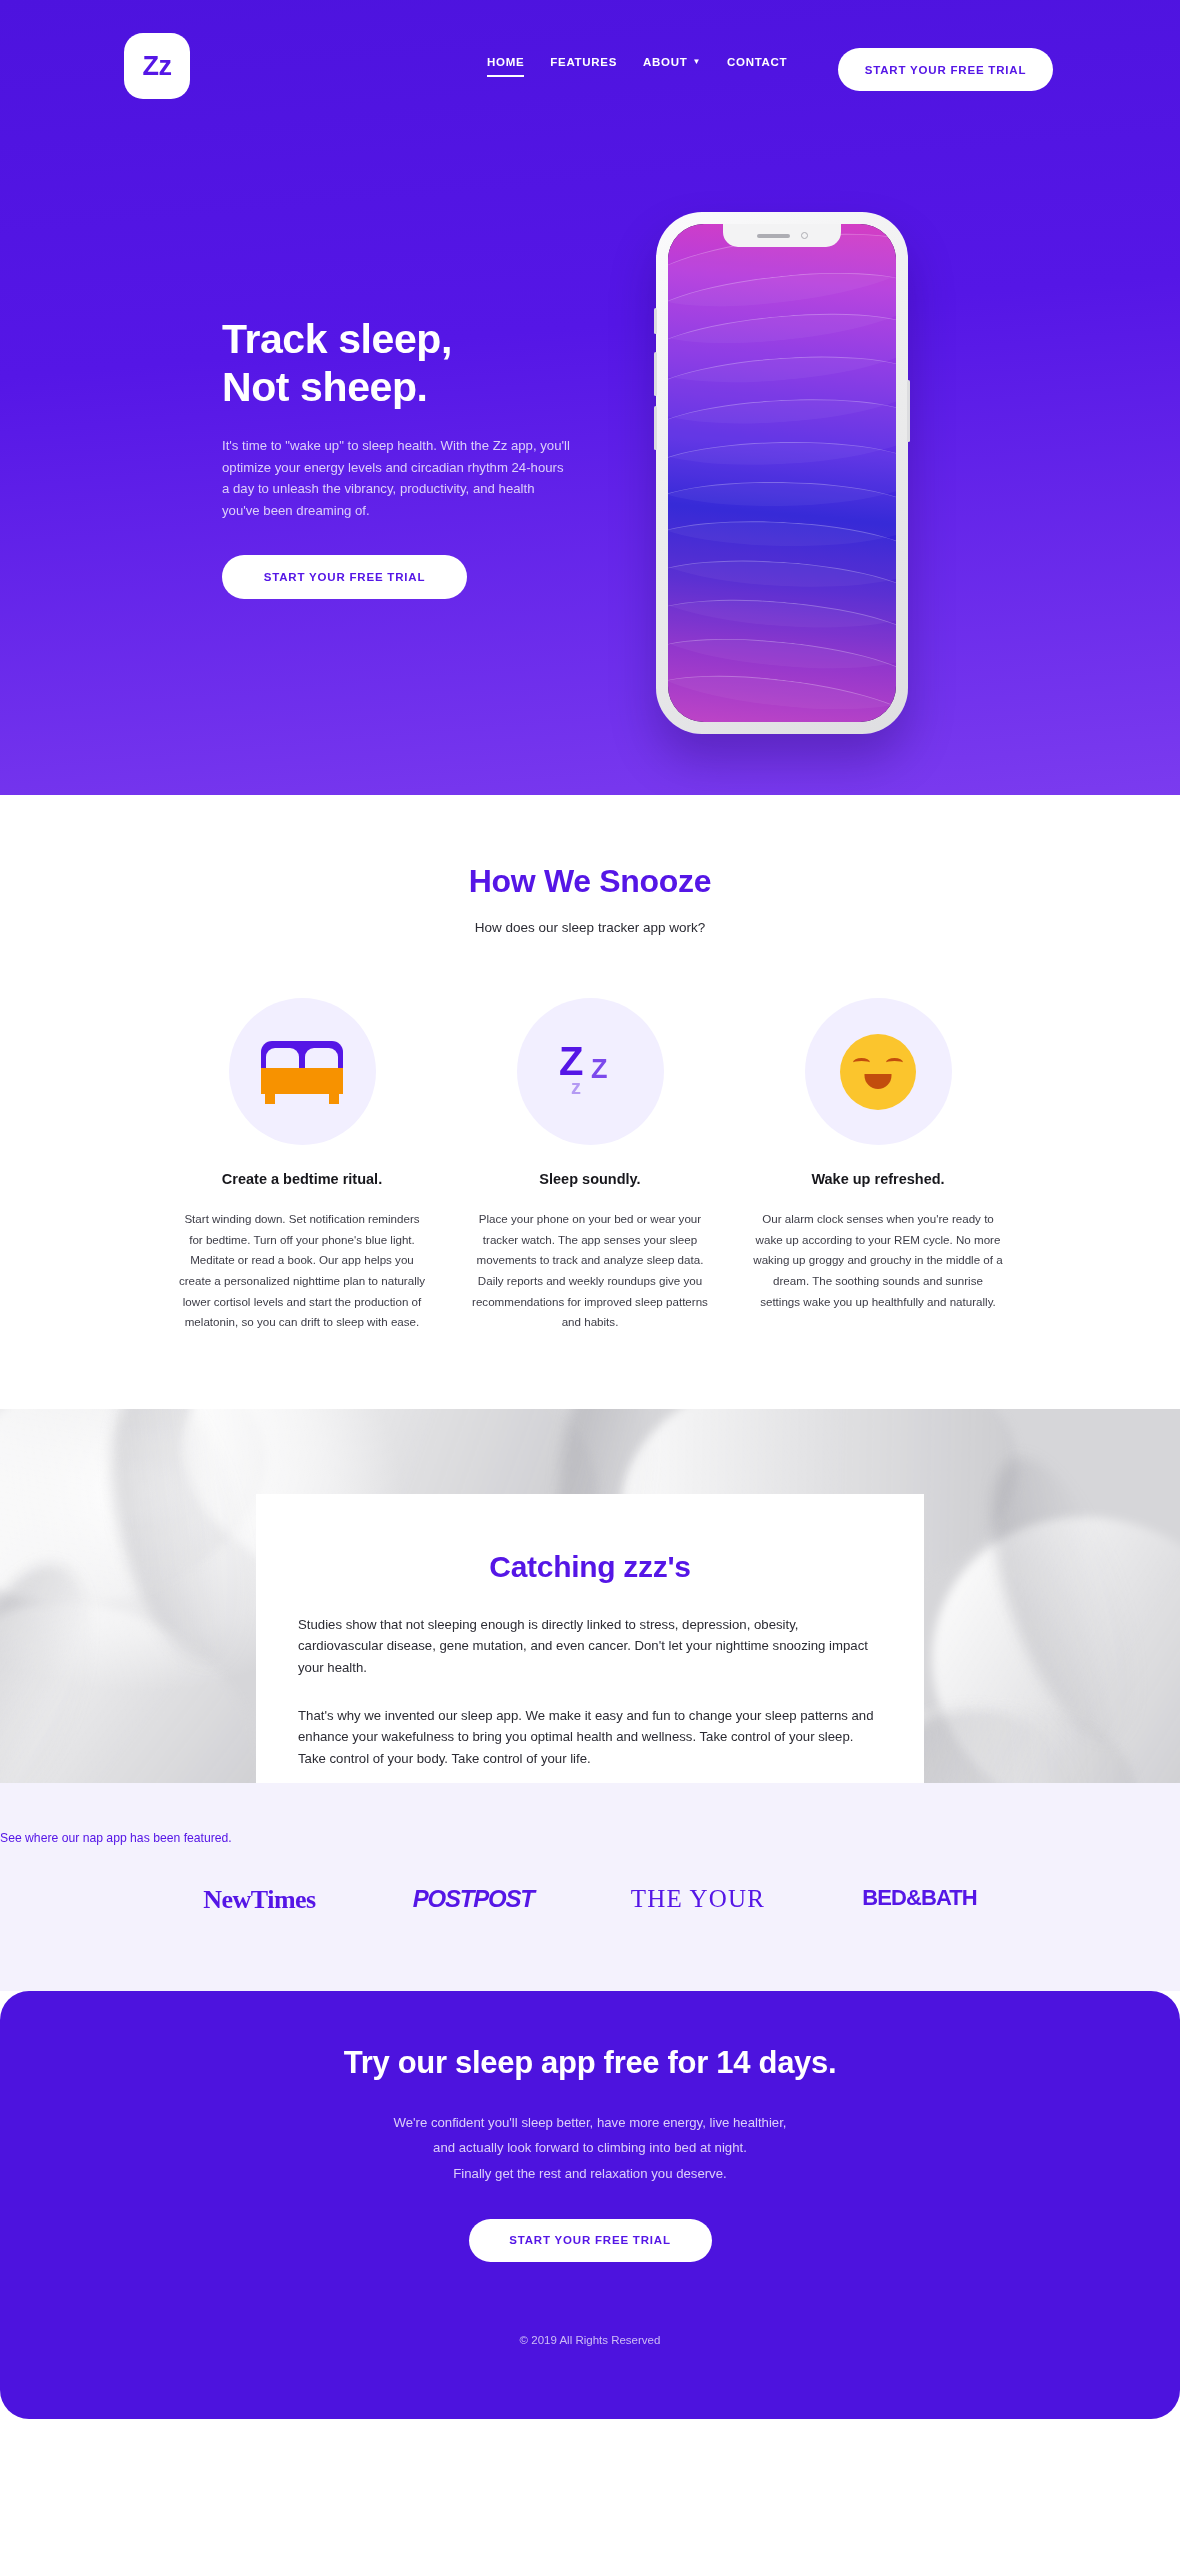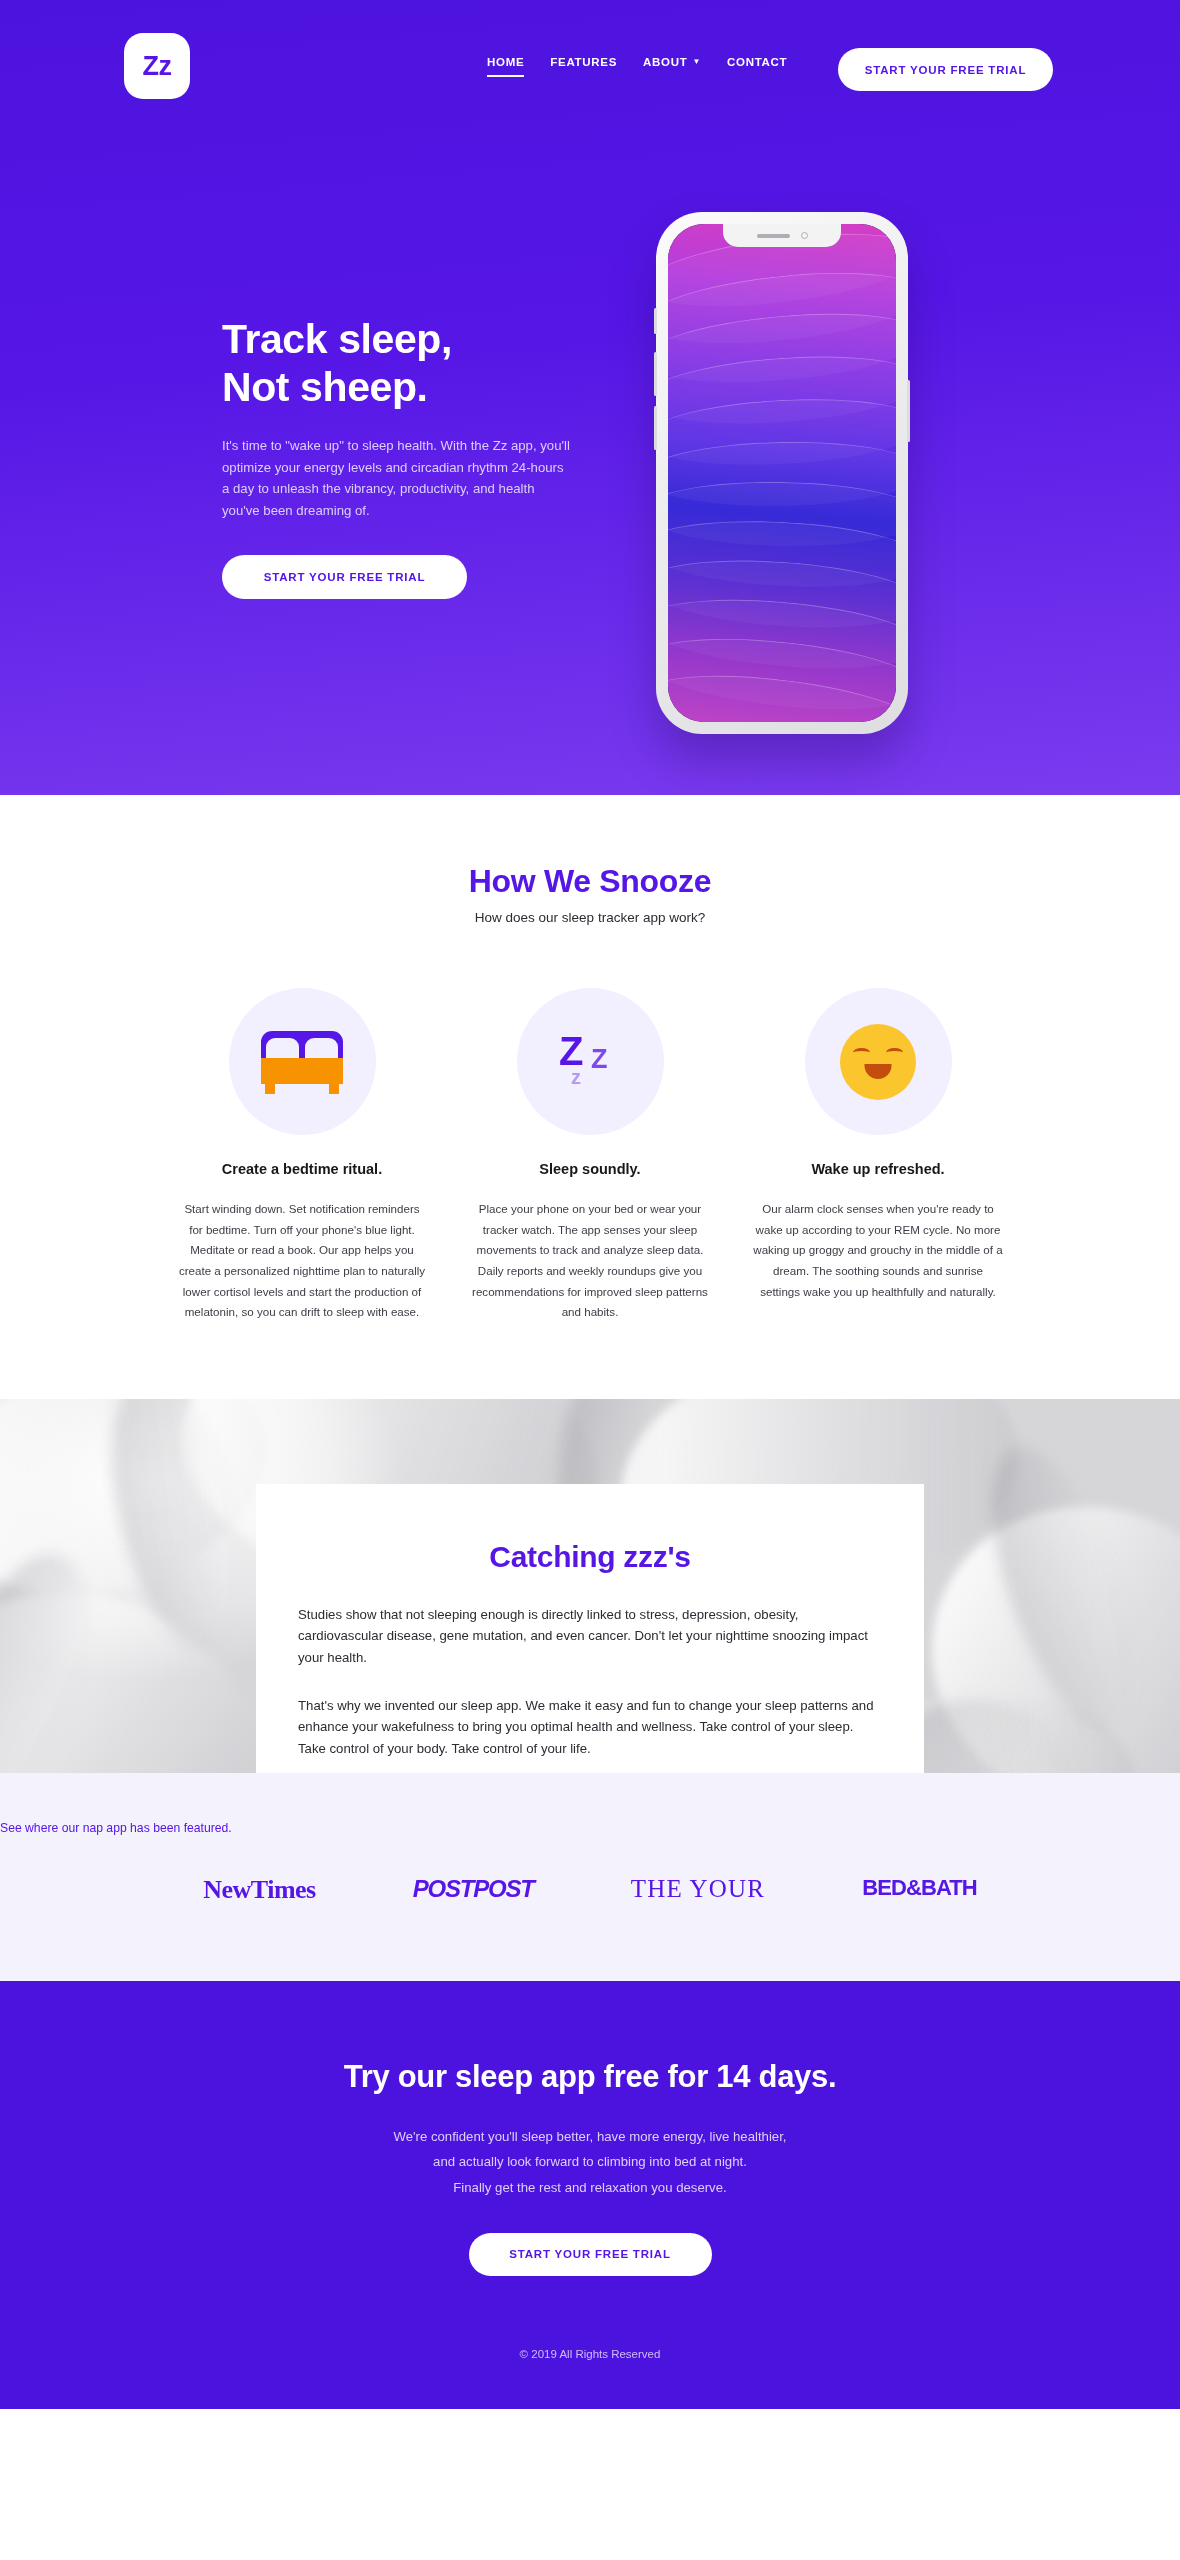--- a/index.html
+++ b/index.html
@@ -207,21 +207,21 @@
     text-align: center;
     color: #5516e6;
     font-size: 32px;
     font-weight: 800;
     letter-spacing: -0.3px;
   }
   .section-sub {
     text-align: center;
     color: #2b2b33;
     font-size: 13.5px;
-    margin-top: 10px;
+    margin-top: 20px;
   }
   .cards {
     display: flex;
     justify-content: center;
     gap: 38px;
     margin-top: 63px;
   }
   .card { width: 250px; text-align: center; }
   .icon-circle {
     width: 147px; height: 147px;
@@ -379,22 +379,23 @@
   .pl-newtimes { font-family: "Liberation Serif", serif; font-size: 26px; font-weight: 700; letter-spacing: -0.5px; }
   .pl-postpost { font-size: 24px; font-weight: 800; font-style: italic; letter-spacing: -1.2px; }
   .pl-thepost  { font-family: "Liberation Serif", serif; font-size: 25px; font-weight: 400; letter-spacing: 1.2px; }
   .pl-bedbath  { font-size: 22px; font-weight: 800; letter-spacing: -0.9px; }
 
   
   .cta {
     width: 1180px;
     height: 428px;
     background: #4d13de;
-    padding-top: 78px;
+    padding-top: 54px;
     text-align: center;
+    border-radius: 29px;
   }
   .cta-title {
     color: #ffffff;
     font-size: 31px;
     font-weight: 800;
     letter-spacing: -0.3px;
   }
   .cta-lines { margin-top: 29px; }
   .cta-line {
     color: #ddd0fa;

